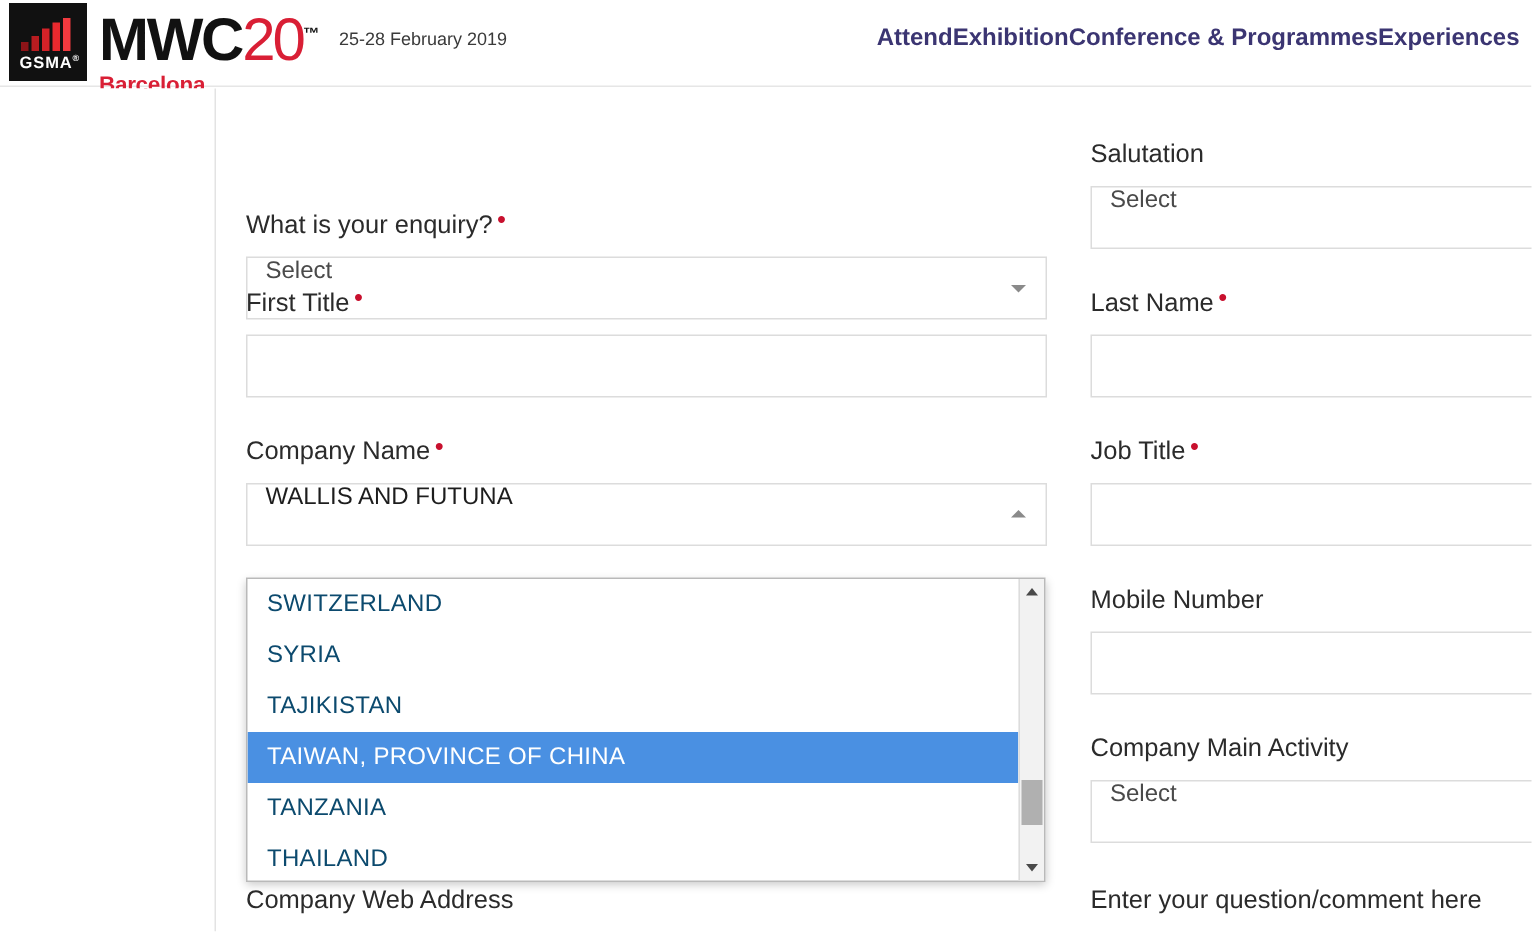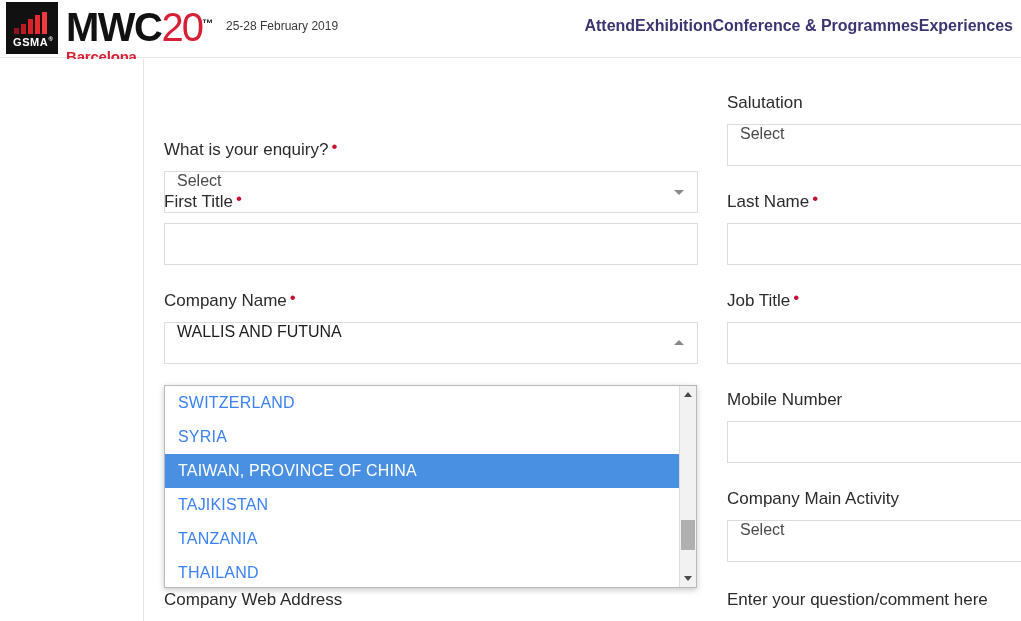--- a/index.html
+++ b/index.html
@@ -227,21 +227,21 @@
   #dropdown-options {
     flex: 1 1 auto;
     overflow: hidden;
     padding-top: 0px;
   }
   .dd-option {
     height: 34px;
     line-height: 34px;
     padding-left: 13px;
     font-size: 16px;
-    color: #3b82f6;
+    color: #0c4a6e;
     white-space: nowrap;
     letter-spacing: 0.2px;
     cursor: default;
   }
   .dd-option.selected {
     background: #4a90e2;
     color: #ffffff;
   }
 
   #dropdown-scrollbar {
@@ -394,22 +394,22 @@
         <div class="field-label">Enter your question/comment here</div>
       </div>
 
     </div>
   </div>
 
   <div id="country-dropdown">
     <div id="dropdown-options">
       <div class="dd-option">SWITZERLAND</div>
       <div class="dd-option">SYRIA</div>
+      <div class="dd-option">TAJIKISTAN</div>
       <div class="dd-option selected">TAIWAN, PROVINCE OF CHINA</div>
-      <div class="dd-option">TAJIKISTAN</div>
       <div class="dd-option">TANZANIA</div>
       <div class="dd-option">THAILAND</div>
     </div>
 
     <div id="dropdown-scrollbar">
       <div class="sb-btn up">
         <span class="sb-arrow up"></span>
       </div>
       <div id="sb-thumb"></div>
       <div class="sb-btn down">

